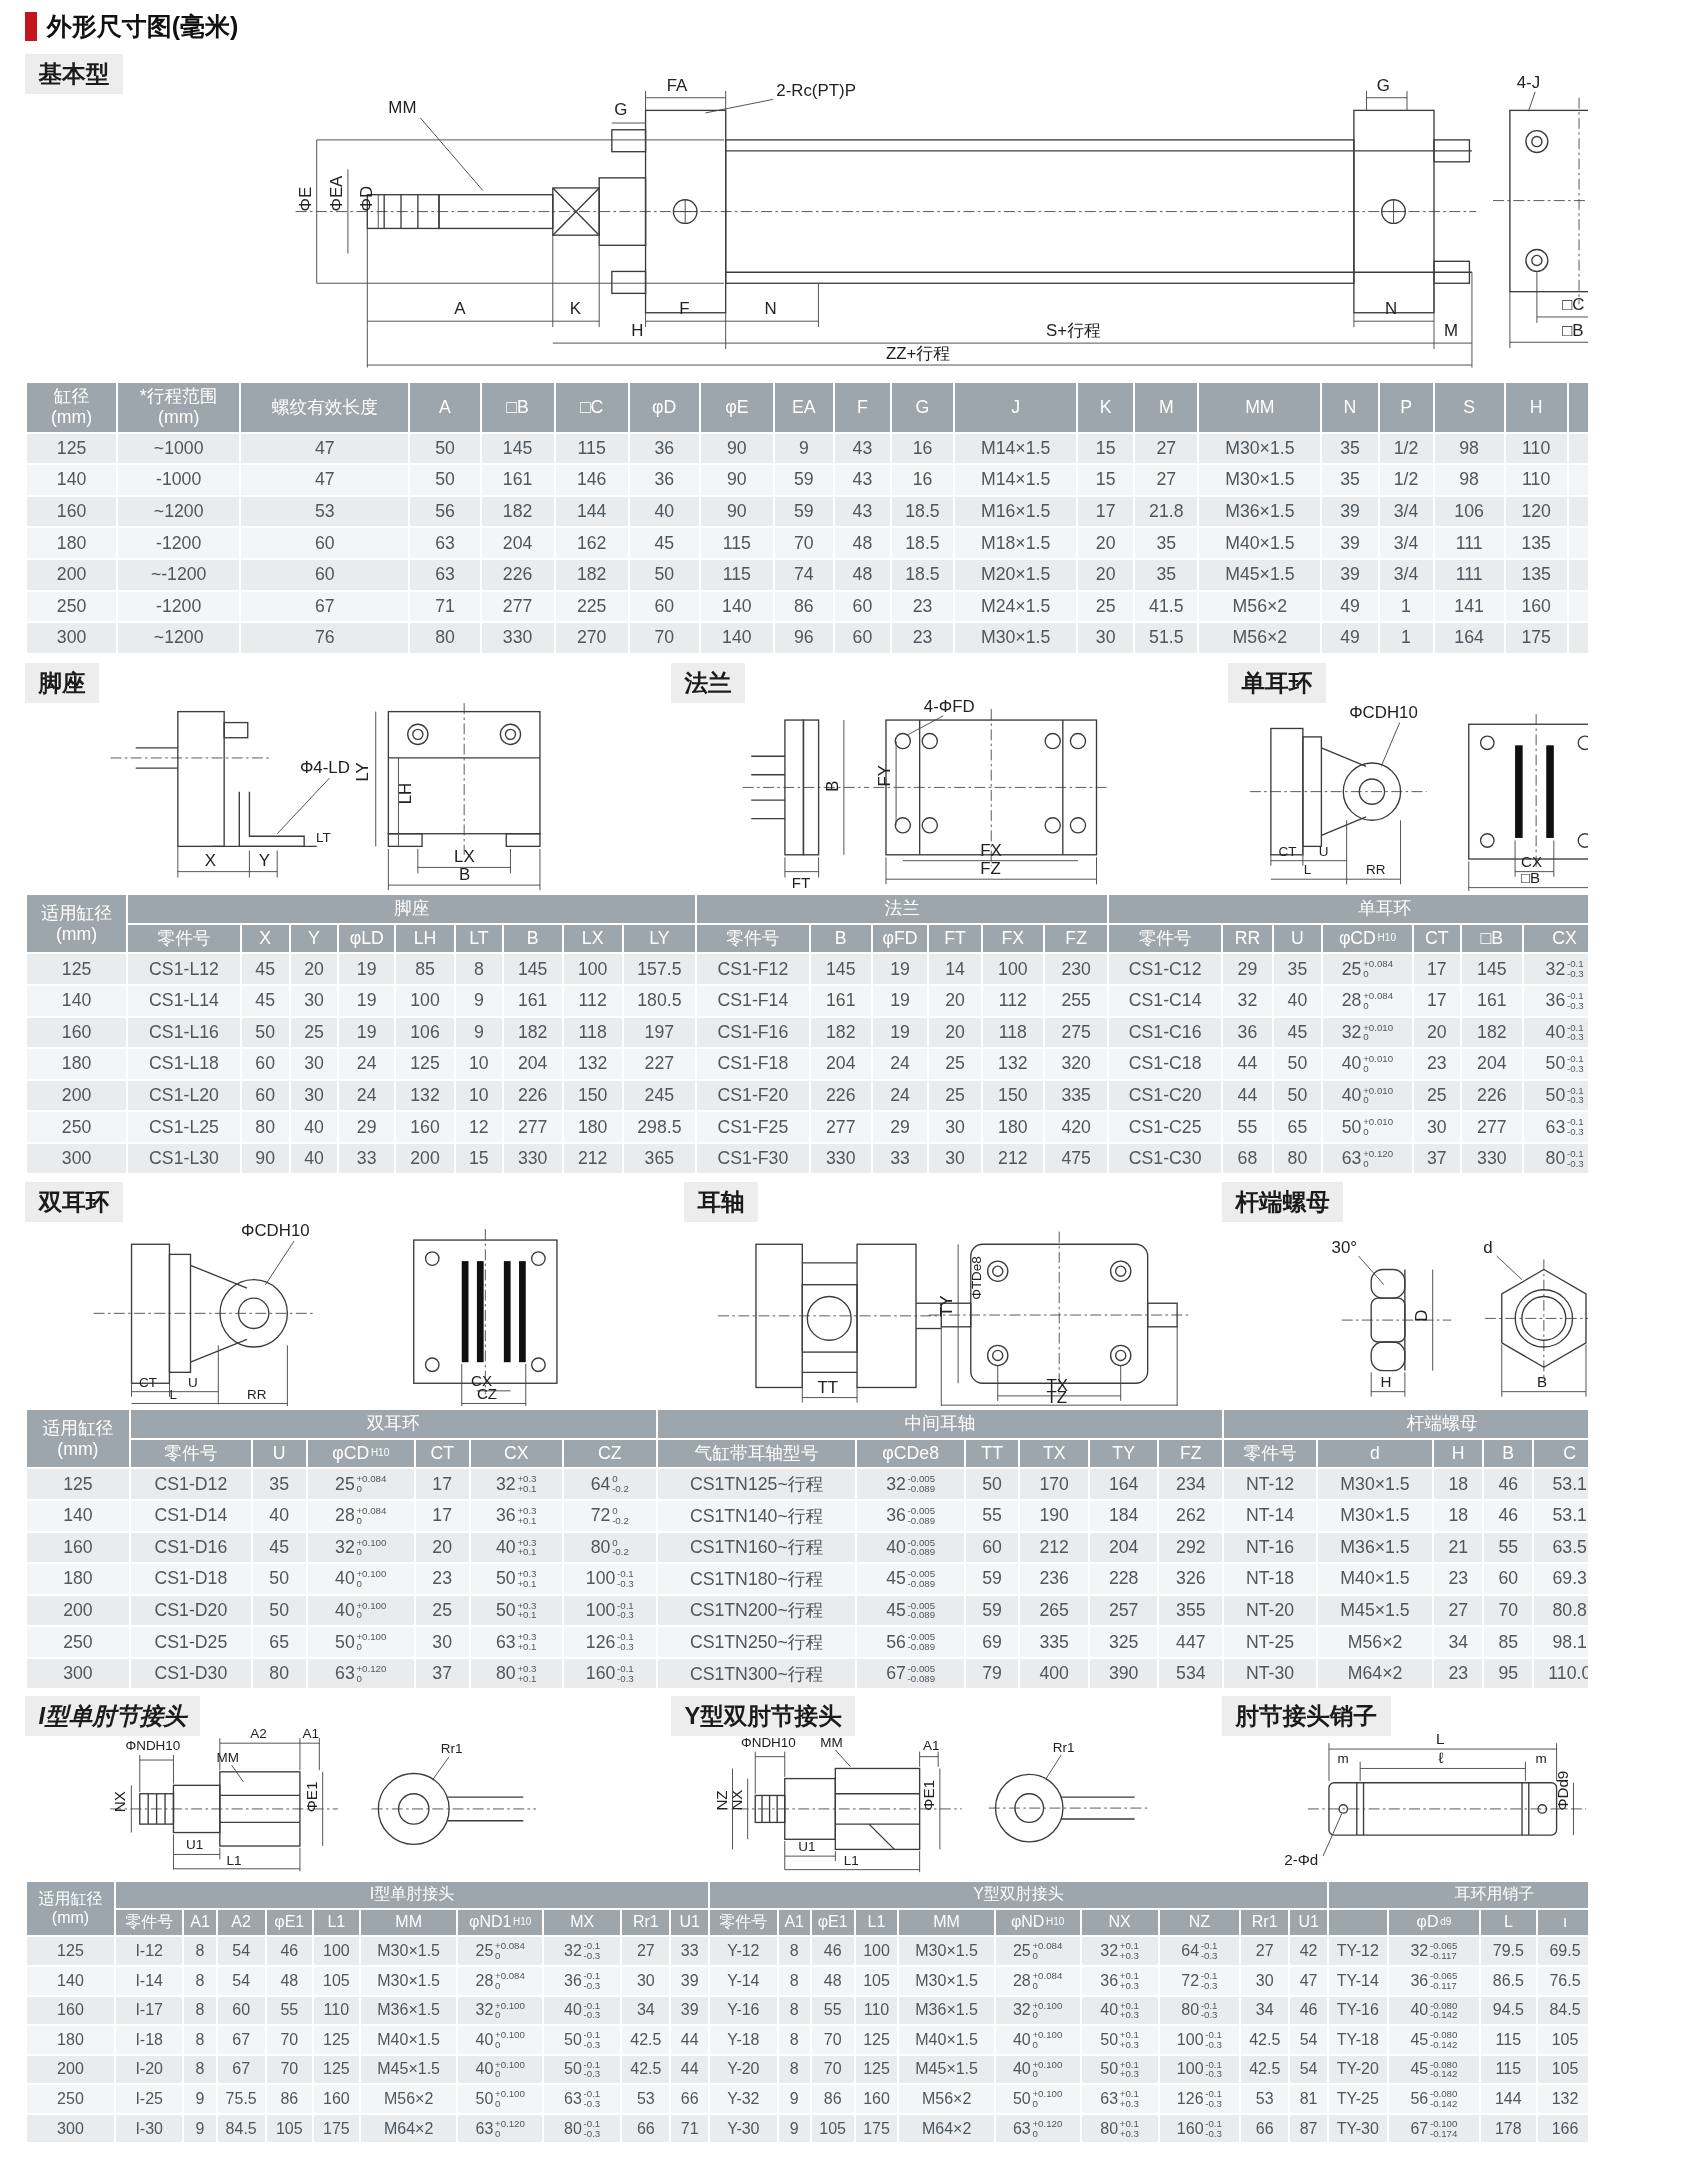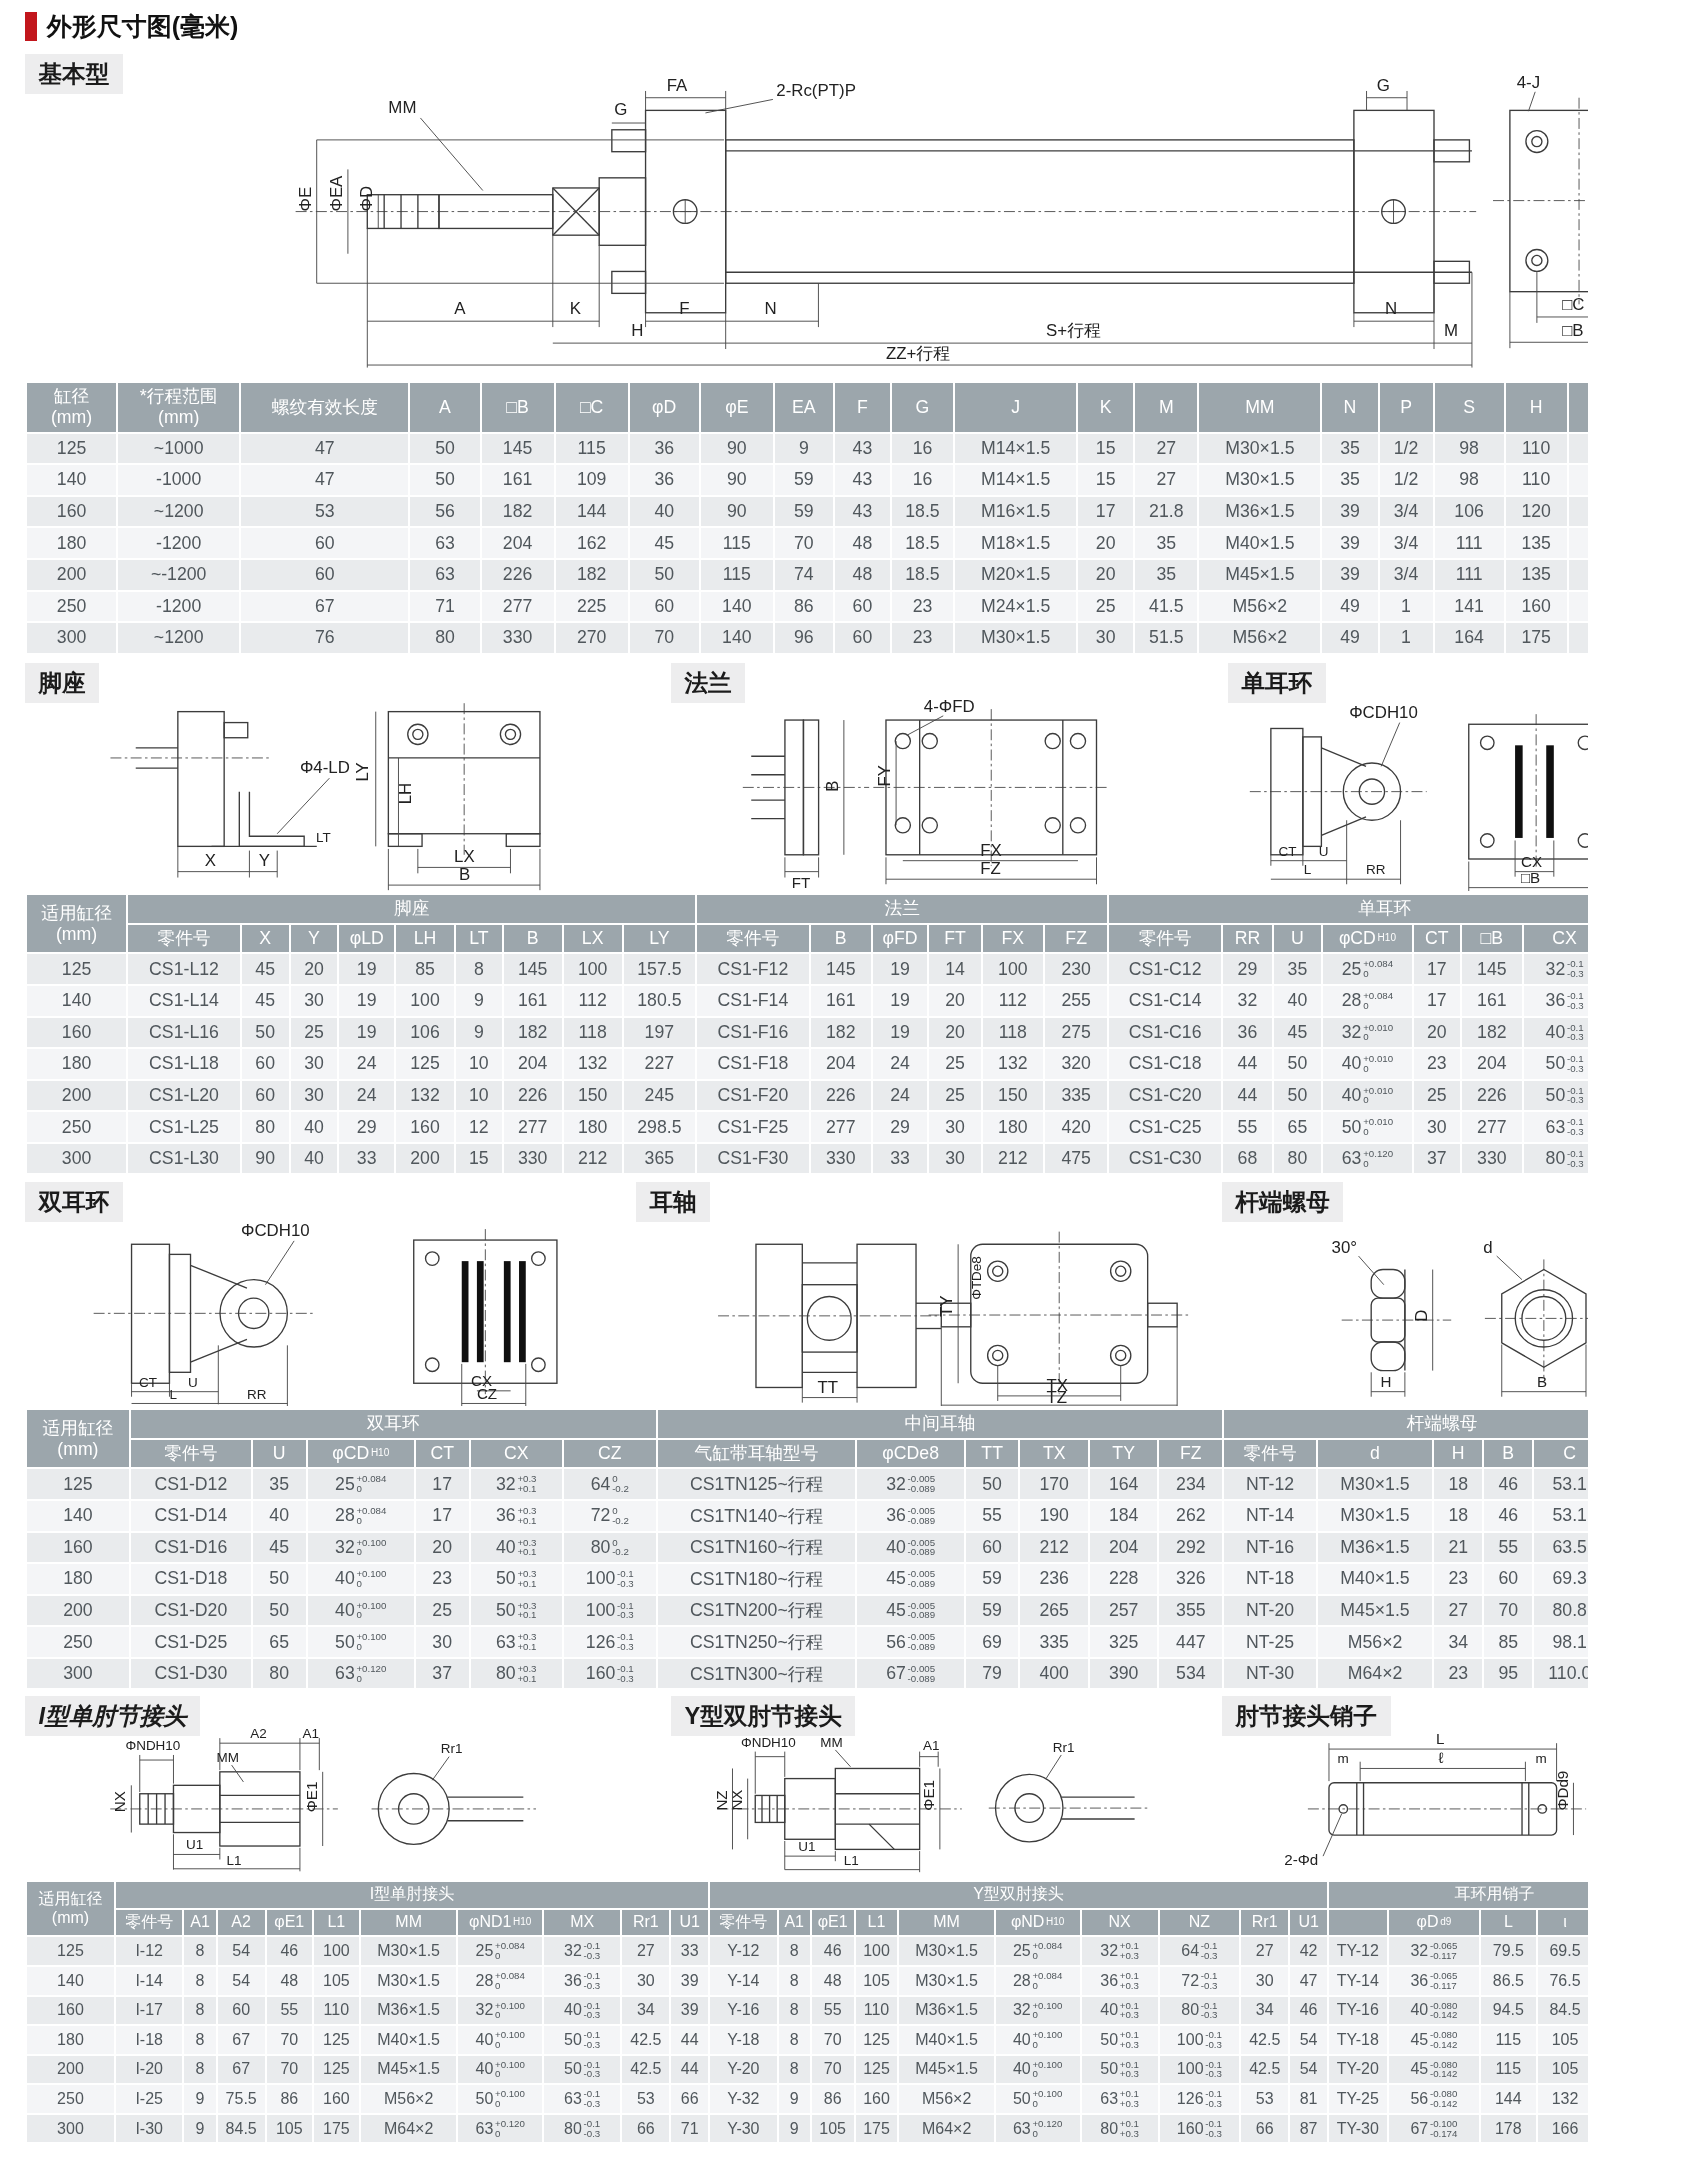--- a/index.html
+++ b/index.html
@@ -208,21 +208,21 @@
             <td>98</td>
             <td>110</td>
             <td>235</td>
           </tr>
           <tr>
             <td>140</td>
             <td>-1000</td>
             <td>47</td>
             <td>50</td>
             <td>161</td>
-            <td>109</td>
+            <td>146</td>
             <td>36</td>
             <td>90</td>
             <td>59</td>
             <td>43</td>
             <td>16</td>
             <td>M14×1.5</td>
             <td>15</td>
             <td>27</td>
             <td>M30×1.5</td>
             <td>35</td>
@@ -796,21 +796,21 @@
                   <span>-0.3</span>
                 </span>
               </span></td>
             <td>130</td>
           </tr>
         </tbody>
       </table>
     </div>
 
   <div class="section-label" style="left:25px;top:1182px;">双耳环</div>
-  <div class="section-label" style="left:636px;top:1182px;">耳轴</div>
+  <div class="section-label" style="left:684px;top:1182px;">耳轴</div>
   <div class="section-label" style="left:1222px;top:1182px;">杆端螺母</div>
 
   <svg class="dw" style="left:51px;top:1219px;" width="557" height="187" viewBox="0 0 660 222">
     <line class="sd" x1="50" y1="112" x2="310" y2="112"></line>
     <rect class="s" x="95" y="30" width="45" height="165"></rect>
     <rect class="s" x="140" y="42" width="25" height="140"></rect>
     <line class="s" x1="165" y1="55" x2="232" y2="82"></line>
       <line class="s" x1="165" y1="170" x2="232" y2="143"></line>
     <circle class="s" cx="240" cy="112" r="40"></circle>
       <circle class="s" cx="240" cy="112" r="18"></circle>

